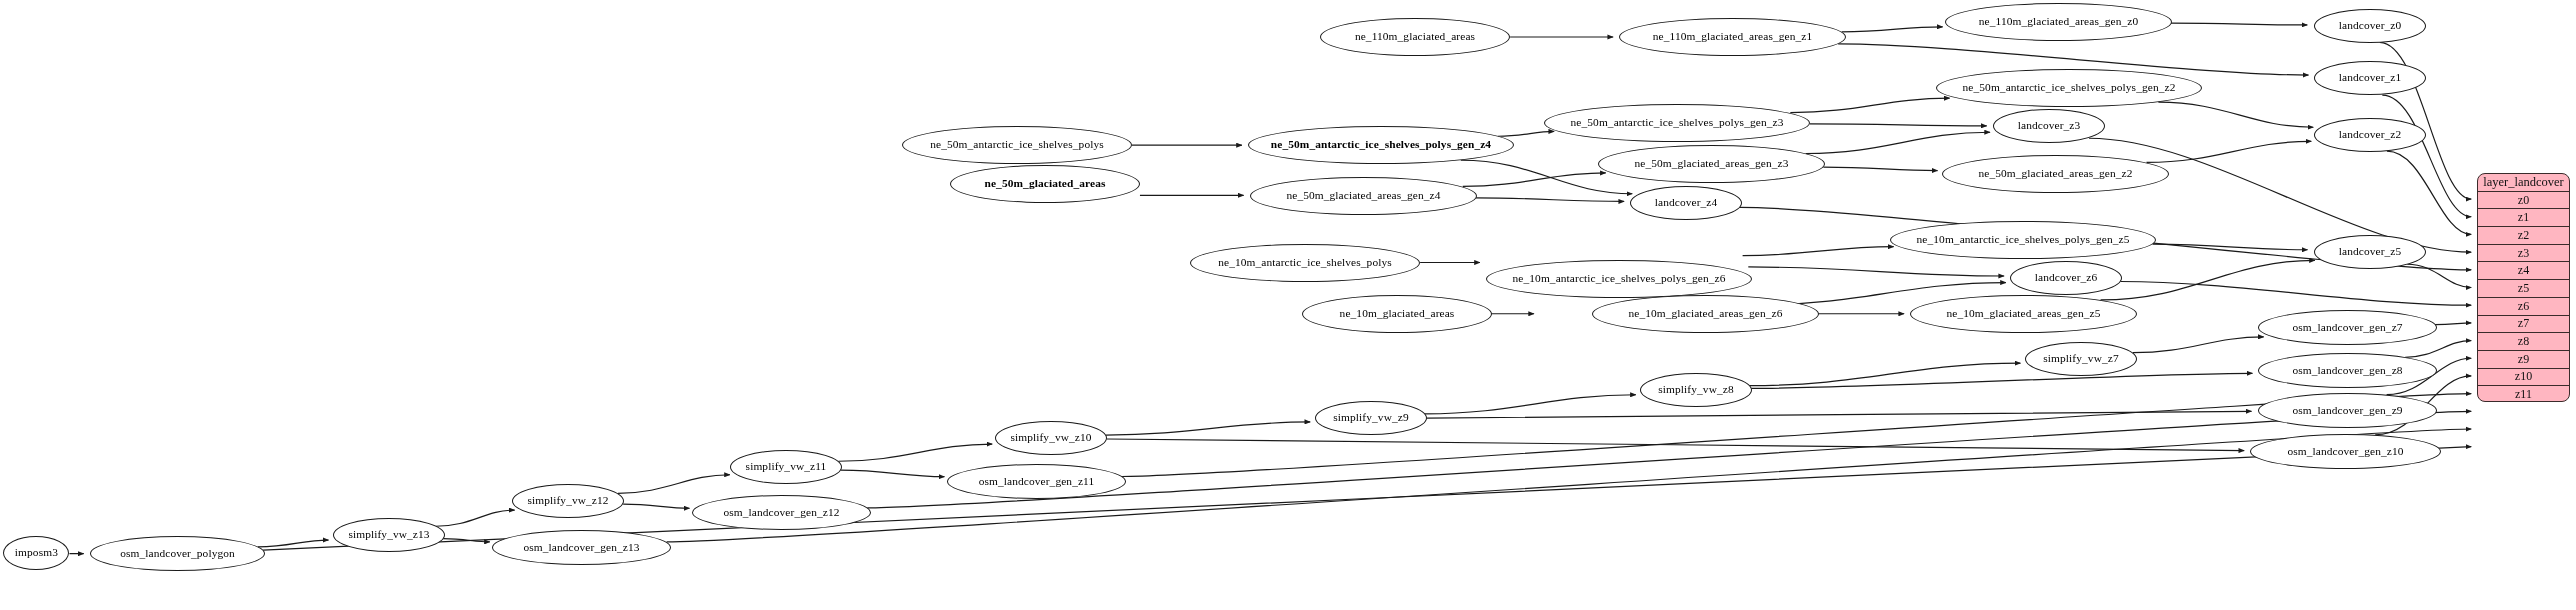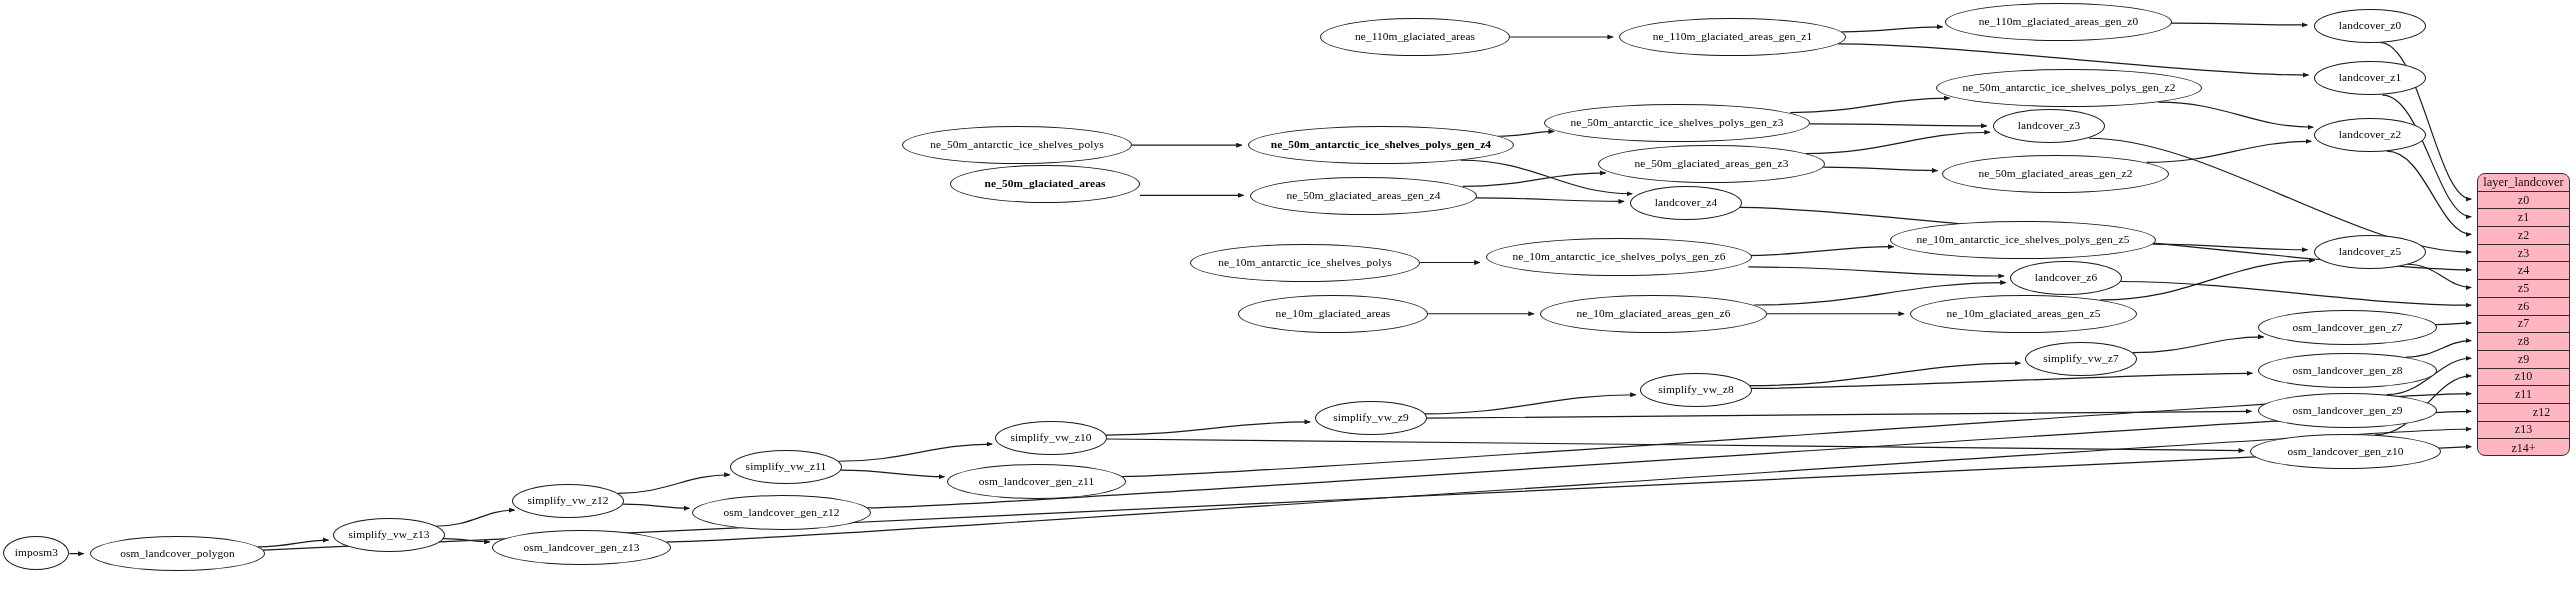--- a/index.html
+++ b/index.html
@@ -137,30 +137,30 @@
       </div>
       <div class="node" style="left: 1890px; top: 221px; width: 266px; height: 38px;">
         <span>ne_10m_antarctic_ice_shelves_polys_gen_z5</span>
       </div>
       <div class="node" style="left: 2314px; top: 235px; width: 112px; height: 34px;">
         <span>landcover_z5</span>
       </div>
       <div class="node" style="left: 1190px; top: 244px; width: 230px; height: 38px;">
         <span>ne_10m_antarctic_ice_shelves_polys</span>
       </div>
-      <div class="node" style="left: 1486px; top: 238px; width: 266px; height: 38px;">
+      <div class="node" style="left: 1486px; top: 260px; width: 266px; height: 38px;">
         <span>ne_10m_antarctic_ice_shelves_polys_gen_z6</span>
       </div>
       <div class="node" style="left: 2010px; top: 261px; width: 112px; height: 34px;">
         <span>landcover_z6</span>
       </div>
-      <div class="node" style="left: 1238px; top: 295px; width: 190px; height: 38px; text-align: right;">
+      <div class="node" style="left: 1302px; top: 295px; width: 190px; height: 38px; text-align: right;">
         <span>ne_10m_glaciated_areas</span>
       </div>
-      <div class="node" style="left: 1540px; top: 295px; width: 227px; height: 38px;">
+      <div class="node" style="left: 1592px; top: 295px; width: 227px; height: 38px;">
         <span>ne_10m_glaciated_areas_gen_z6</span>
       </div>
       <div class="node" style="left: 1910px; top: 295px; width: 227px; height: 38px;">
         <span>ne_10m_glaciated_areas_gen_z5</span>
       </div>
       <div class="node" style="left: 2258px; top: 310px; width: 179px; height: 35px;">
         <span>osm_landcover_gen_z7</span>
       </div>
       <div class="node" style="left: 2025px; top: 342px; width: 112px; height: 34px;">
         <span>simplify_vw_z7</span>
@@ -202,21 +202,21 @@
         <span>osm_landcover_gen_z13</span>
       </div>
       <div class="node" style="left: 3.4px; top: 536px; width: 66px; height: 34px;">
         <span>imposm3</span>
       </div>
       <div class="node" style="left: 90px; top: 536px; width: 175px; height: 35px;">
         <span>osm_landcover_polygon</span>
       </div>
     </div>
 
-  <div class="table-node" id="layer-table" style="left: 2477px; top: 173px; width: 93px; height: 283px;">
+  <div class="table-node" id="layer-table" style="left: 2477px; top: 173px; width: 93px; height: 229px;">
       <div class="trow thead" style="height: 17.7px;">layer_landcover</div>
       <div class="trow" style="height: 17.7px;">z0</div>
       <div class="trow" style="height: 17.7px;">z1</div>
       <div class="trow" style="height: 17.7px;">z2</div>
       <div class="trow" style="height: 17.7px;">z3</div>
       <div class="trow" style="height: 17.7px;">z4</div>
       <div class="trow" style="height: 17.7px;">z5</div>
       <div class="trow" style="height: 17.7px;">z6</div>
       <div class="trow" style="height: 17.7px;">z7</div>
       <div class="trow" style="height: 17.7px;">z8</div>

